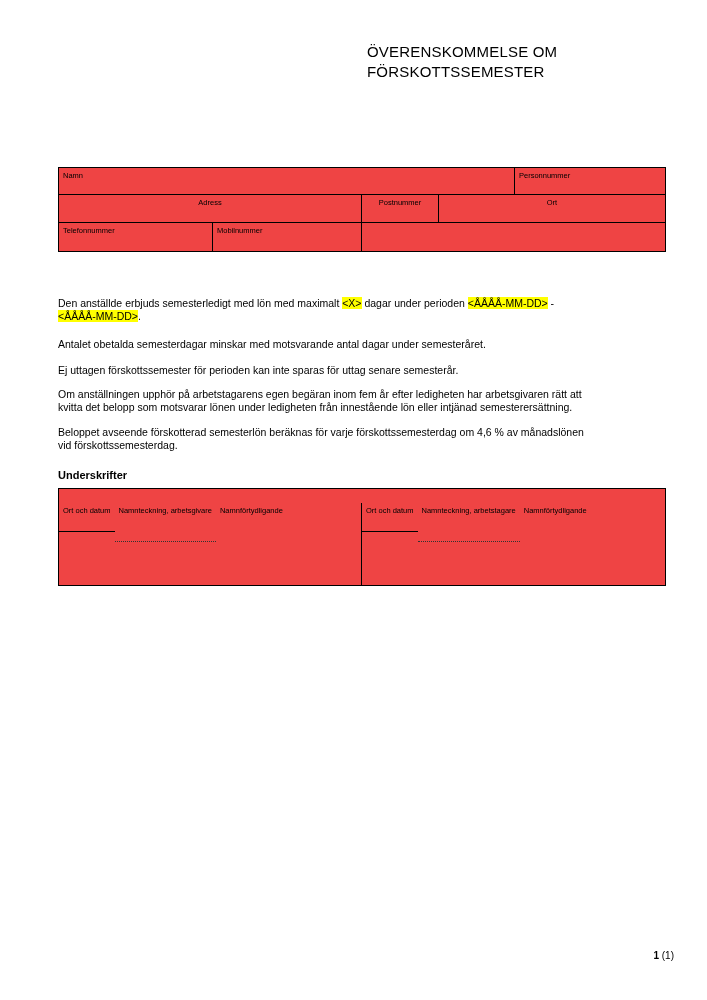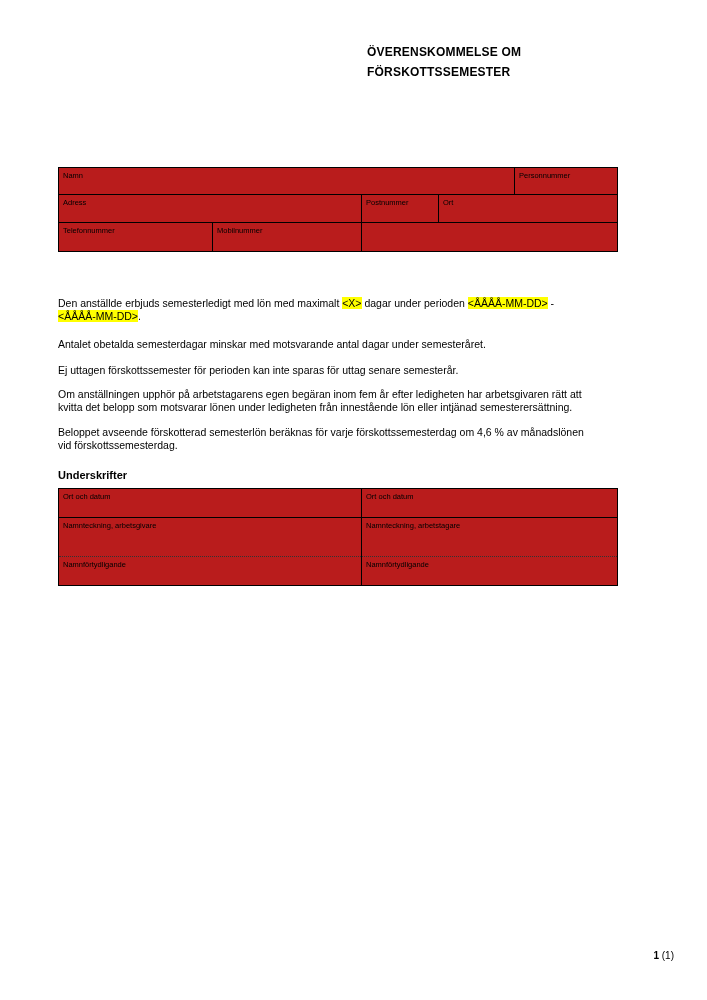--- a/index.html
+++ b/index.html
@@ -11,70 +11,70 @@
     font-family: "Liberation Sans", sans-serif;
     color: #000000;
     overflow: hidden;
   }
 
   
   .doc-title {
     position: absolute;
     left: 367px;
     top: 42px;
-    font-size: 12px;
-    font-weight: bold;
+    font-size: 15px;
+    font-weight: normal;
     line-height: 20px;
     letter-spacing: 0.2px;
     white-space: nowrap;
   }
 
   
   .section-heading {
     position: absolute;
     left: 58px;
     font-size: 11px;
     font-weight: bold;
     line-height: 14px;
   }
 
   
   .ftable {
     position: absolute;
     left: 58px;
-    width: 560px;
+    width: 608px;
     border: 1px solid #000;
     box-sizing: border-box;
-    background: #b91c1c;
+    background: #ef4444;
   }
   .frow { display: flex; box-sizing: border-box; }
   .frow.has-sep { border-bottom: 1px solid #000; }
   .fcell {
     box-sizing: border-box;
     border-right: 1px solid #000;
     padding: 3px 4px 0 4px;
     overflow: hidden;
   }
   .fcell.last { border-right: none; }
   .flabel {
     font-size: 7.5px;
     line-height: 9px;
     color: #000;
     display: block;
     white-space: nowrap;
   }
 
   
   .erow1 { height: 27px; }
-  .erow2 { height: 28px; }
+  .erow2 { height: 28px; text-align: center; }
   .erow3 { height: 28px; }
 
   
   .sig-table { display: flex; }
-  .sig-col { box-sizing: border-box; width: 303px; border-right: 1px solid #000; display: flex; flex-direction: column; }
+  .sig-col { box-sizing: border-box; width: 303px; border-right: 1px solid #000; display: flex; flex-direction: row; margin-top: 14px; }
   .sig-col.last { border-right: none; width: 303px; flex: 1; }
   .sig-cell { box-sizing: border-box; padding: 3px 4px 0 4px; }
   .sig-r1 { height: 29px; border-bottom: 1px solid #000; }
   .sig-r2 { height: 39px; border-bottom: 1px dotted #333; }
   .sig-r3 { height: 28px; }
 
   
   .para {
     position: absolute;
     left: 58px;

